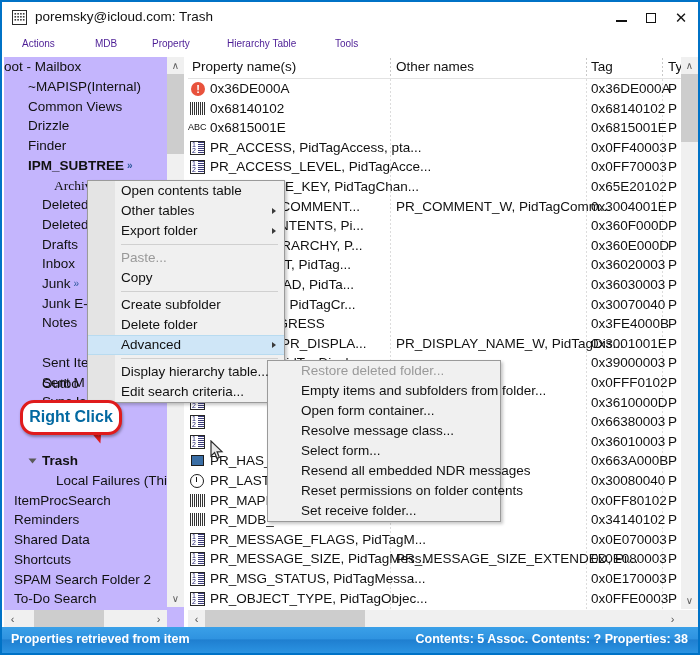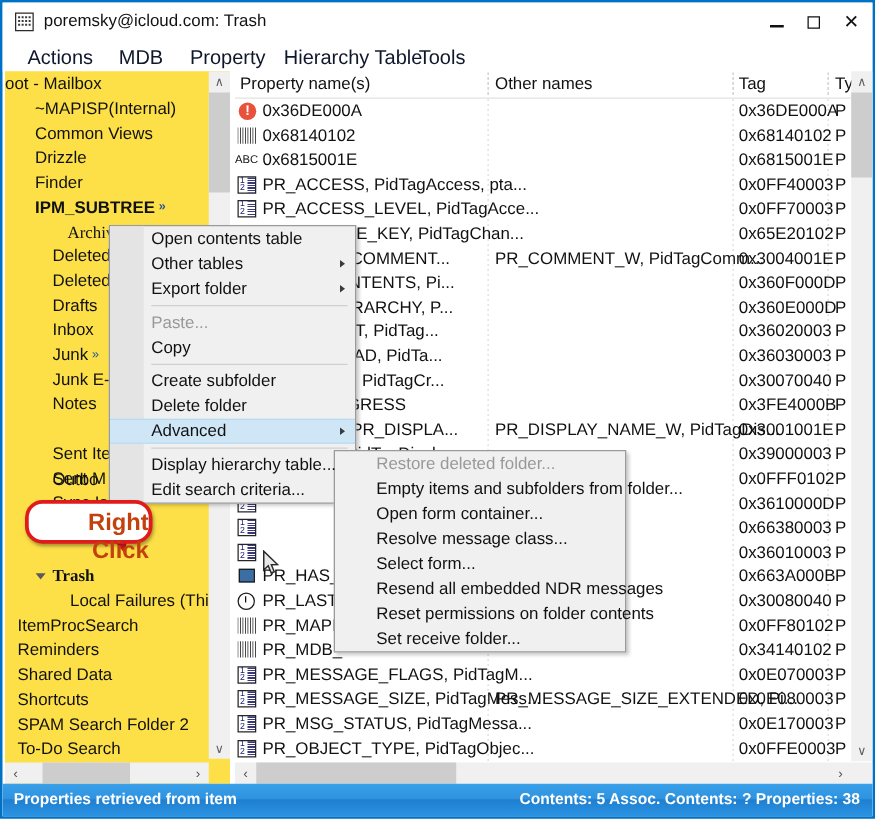--- a/index.html
+++ b/index.html
@@ -20,24 +20,24 @@
   .title-text{position:absolute;left:33px;top:7px;font-size:13.5px;color:#111;white-space:nowrap;}
   .wbtns{position:absolute;right:2px;top:0;height:31px;display:flex;}
   .wbtn{width:30px;height:31px;display:flex;align-items:center;justify-content:center;
         font-size:13px;color:#111;font-family:"Liberation Sans",sans-serif;}
   .wbtn.min span{display:block;width:11px;height:2px;background:#111;margin-top:6px;}
   .wbtn.max span{display:block;width:10px;height:10px;border:1.6px solid #111;box-sizing:border-box;}
   .wbtn.close span{font-size:15px;line-height:15px;}
 
   
   .menubar{position:absolute;left:0;top:32px;width:696px;height:23px;background:#fff;}
-  .menubar .mi{position:absolute;top:3px;font-size:16px;color:#0f172a;padding:1px 2px;white-space:nowrap;}
-
-  
-  .tree-pane{position:absolute;left:2px;top:55px;width:180px;height:570px;background:#fde047;overflow:hidden;}
+  .menubar .mi{position:absolute;top:3px;font-size:10px;color:#4c1d95;padding:1px 2px;white-space:nowrap;}
+
+  
+  .tree-pane{position:absolute;left:2px;top:55px;width:180px;height:570px;background:#c4b5fd;overflow:hidden;}
   .tree-scroll-v{position:absolute;right:0;top:0;width:17px;height:550px;background:#f0f0f0;}
   .tvthumb{position:absolute;left:0;top:17px;width:17px;height:80px;background:#cdcdcd;}
   .tvarrow{position:absolute;left:0;width:17px;height:17px;color:#606060;font-size:10px;
            display:flex;align-items:center;justify-content:center;}
   .tree-scroll-h{position:absolute;left:0;bottom:0;height:17px;width:163px;background:#f0f0f0;}
   .thhthumb{position:absolute;left:30px;top:0;width:70px;height:17px;background:#cdcdcd;}
   .tharrow{position:absolute;top:0;width:17px;height:17px;color:#505050;font-size:11px;
            display:flex;align-items:center;justify-content:center;}
 
   .tree-rows{position:absolute;left:0;top:0;width:163px;height:552px;}
@@ -105,22 +105,22 @@
             border-left:4px solid #3a3a3a;border-top:3.5px solid transparent;border-bottom:3.5px solid transparent;}
   .cm-sep{height:1px;margin:3px 6px 3px 33px;background:#d0d0d0;}
 
   .cmenu2{position:absolute;background:#f0f0f0;border:1px solid #9a9a9a;
           box-shadow:2px 2px 3px rgba(0,0,0,.22);}
 
   
   .callout{position:absolute;left:18px;top:398px;width:96px;height:29px;
            border:3px solid #e01b1b;border-radius:14px;background:#fff;
            box-shadow:1px 2px 3px rgba(0,0,0,.35);}
-  .callout-txt{position:absolute;left:0;right:0;top:5px;text-align:right;
-           font-size:19px;font-weight:bold;color:#c2410c;}
+  .callout-txt{position:absolute;left:0;right:0;top:5px;text-align:center;
+           font-size:16px;font-weight:bold;color:#0369a1;}
   .tail{position:absolute;left:86px;top:420px;width:0;height:0;
         border-left:9px solid transparent;border-right:9px solid transparent;
         border-top:22px solid #e01b1b;transform:rotate(-18deg);}
   .tail2{position:absolute;left:88px;top:418px;width:0;height:0;
         border-left:6px solid transparent;border-right:6px solid transparent;
         border-top:16px solid #fff;transform:rotate(-18deg);}
 
   
   .cursor{position:absolute;left:208px;top:438px;width:12px;height:19px;}
 
@@ -191,21 +191,21 @@
         <div class="trow" style="top: 197.3px; left: 38px;"><span>Inbox</span></div>
         <div class="trow" style="top: 217px; left: 38px;"><span>Junk</span><span class="gly">»</span></div>
         <div class="trow" style="top: 236.7px; left: 38px;"><span>Junk E-</span></div>
         <div class="trow" style="top: 256.4px; left: 38px;"><span>Notes</span></div>
         <div class="trow" style="top: 276.1px; left: 38px; margin-top: 41px;"><span>Outbo</span></div>
         <div class="trow" style="top: 295.8px; left: 38px;"><span>Sent Ite</span></div>
         <div class="trow" style="top: 315.5px; left: 38px;"><span>Sent M</span></div>
         <div class="trow" style="top: 335.2px; left: 38px;"><span>Sync Is</span></div>
         <div class="trow" style="top: 354.9px; left: 52px;"><span>Loc</span></div>
         <div class="trow" style="top: 374.6px; left: 38px;"><span></span></div>
-        <div class="trow bold" style="top: 394.3px; left: 38px; font-family: Liberation Serif, serif;"><span>Trash</span><div class="tri" style="left: -12px; transform: rotate(90deg);"></div></div>
+        <div class="trow bold" style="top: 394.3px; left: 38px;"><span>Trash</span><div class="tri" style="left: -12px; transform: rotate(90deg);"></div></div>
         <div class="trow" style="top: 414px; left: 52px;"><span>Local Failures (This c</span></div>
         <div class="trow" style="top: 433.7px; left: 10px;"><span>ItemProcSearch</span></div>
         <div class="trow" style="top: 453.4px; left: 10px;"><span>Reminders</span></div>
         <div class="trow" style="top: 473.1px; left: 10px;"><span>Shared Data</span></div>
         <div class="trow" style="top: 492.8px; left: 10px;"><span>Shortcuts</span></div>
         <div class="trow" style="top: 512.5px; left: 10px;"><span>SPAM Search Folder 2</span></div>
         <div class="trow" style="top: 532.2px; left: 10px;"><span>To-Do Search</span></div>
         <div class="trow" style="top: 551.9px; left: 10px;"><span>Tracked Mail Processing</span></div>
       </div>
 

